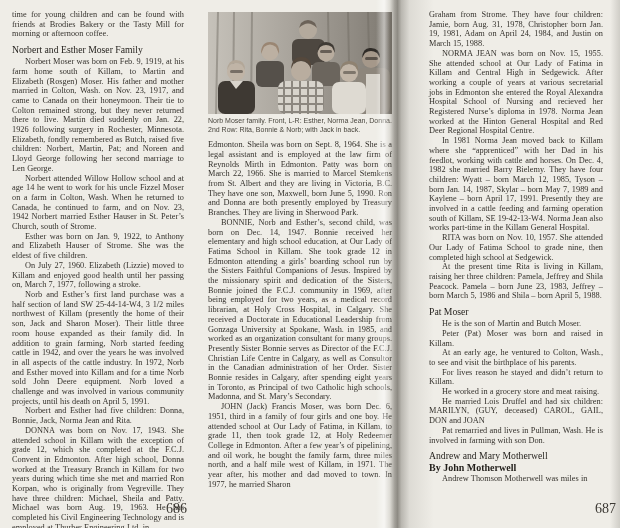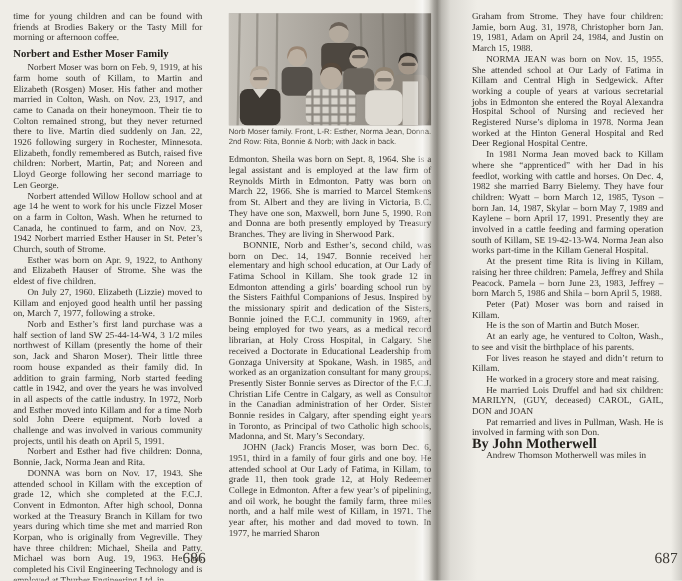--- a/index.html
+++ b/index.html
@@ -6,22 +6,22 @@
   body{width:620px;height:528px;overflow:hidden;background:#e7e5df;}
   .scan{position:relative;width:620px;height:528px;background:#efede7;overflow:hidden;
         font-family:"Liberation Serif", serif;color:#35322d;}
   .col{position:absolute;top:10px;}
   .col p{margin:0;text-align:justify;font-size:8.3px;line-height:9.7px;text-indent:13px;
          word-spacing:0.2px;}
   .col p.cont{text-indent:0;}
   .col1{left:12px;width:172px;}
   .col2{left:208px;width:184px;top:12px;}
   .col3{left:429px;width:174px;}
-  h3.head{margin:5px 0 2px 0;font-size:9.7px;line-height:11px;font-weight:bold;color:#221f1b;}
-  h4.byline{margin:0 0 1px 0;font-size:13px;line-height:9.5px;font-weight:bold;color:#221f1b;}
+  h3.head{margin:5px 0 2px 0;font-size:9.7px;line-height:11px;font-weight:normal;color:#221f1b;}
+  h4.byline{margin:0 0 1px 0;font-size:10px;line-height:9.5px;font-weight:bold;color:#221f1b;}
   figure{margin:0 0 6px 0;}
   .photo{display:block;width:184px;height:102px;background:#b9b5ae;}
   figcaption{font-family:"Liberation Sans", sans-serif;font-size:7px;line-height:8.6px;
              color:#4a473f;margin-top:3px;text-align:left;}
   .gutter{position:absolute;left:376px;top:0;width:58px;height:528px;pointer-events:none;
     background:linear-gradient(90deg, rgba(62,58,50,0) 0%, rgba(255,255,255,0.5) 14%,
       rgba(62,58,50,0.10) 24%, rgba(62,58,50,0.42) 32%, rgba(62,58,50,0.55) 37%,
       rgba(62,58,50,0.30) 44%, rgba(62,58,50,0.10) 58%, rgba(62,58,50,0) 100%);}
   .right-edge{position:absolute;right:0;top:0;width:10px;height:528px;pointer-events:none;
     background:linear-gradient(90deg, rgba(95,92,85,0) 0%, rgba(95,92,85,0.22) 100%);}
@@ -32,21 +32,21 @@
 </head>
 <body>
 
 <div class="scan">
 
   <div class="col col1">
     <p class="cont">time for young children and can be found with friends at Brodies Bakery or the Tasty Mill for morning or afternoon coffee.</p>
     <h3 class="head">Norbert and Esther Moser Family</h3>
     <p>Norbert Moser was born on Feb. 9, 1919, at his farm home south of Killam, to Martin and Elizabeth (Rosgen) Moser. His father and mother married in Colton, Wash. on Nov. 23, 1917, and came to Canada on their honeymoon. Their tie to Colton remained strong, but they never returned there to live. Martin died suddenly on Jan. 22, 1926 following surgery in Rochester, Minnesota. Elizabeth, fondly remembered as Butch, raised five children: Norbert, Martin, Pat; and Noreen and Lloyd George following her second marriage to Len George.</p>
     <p>Norbert attended Willow Hollow school and at age 14 he went to work for his uncle Fizzel Moser on a farm in Colton, Wash. When he returned to Canada, he continued to farm, and on Nov. 23, 1942 Norbert married Esther Hauser in St. Peter’s Church, south of Strome.</p>
-    <p>Esther was born on Apr. 9, 1922, to Anthony and Elizabeth Hauser of Strome. She was the eldest of five children.</p>
+    <p>Esther was born on Jan. 9, 1922, to Anthony and Elizabeth Hauser of Strome. She was the eldest of five children.</p>
     <p>On July 27, 1960. Elizabeth (Lizzie) moved to Killam and enjoyed good health until her passing on, March 7, 1977, following a stroke.</p>
     <p>Norb and Esther’s first land purchase was a half section of land SW 25-44-14-W4, 3 1/2 miles northwest of Killam (presently the home of their son, Jack and Sharon Moser). Their little three room house expanded as their family did. In addition to grain farming, Norb started feeding cattle in 1942, and over the years he was involved in all aspects of the cattle industry. In 1972, Norb and Esther moved into Killam and for a time Norb sold John Deere equipment. Norb loved a challenge and was involved in various community projects, until his death on April 5, 1991.</p>
     <p>Norbert and Esther had five children: Donna, Bonnie, Jack, Norma Jean and Rita.</p>
     <p>DONNA was born on Nov. 17, 1943. She attended school in Killam with the exception of grade 12, which she completed at the F.C.J. Convent in Edmonton. After high school, Donna worked at the Treasury Branch in Killam for two years during which time she met and married Ron Korpan, who is originally from Vegreville. They have three children: Michael, Sheila and Patty. Michael was born Aug. 19, 1963. He has completed his Civil Engineering Technology and is employed at Thurber Engineering Ltd. in</p>
   </div>
 
   <div class="col col2">
     <figure>
       <svg class="photo" viewBox="0 0 184 102" xmlns="http://www.w3.org/2000/svg" preserveAspectRatio="none">
         <defs>
@@ -124,28 +124,31 @@
     <p>BONNIE, Norb and Esther’s, second child, was born on Dec. 14, 1947. Bonnie received her elementary and high school education, at Our Lady of Fatima School in Killam. She took grade 12 in Edmonton attending a girls’ boarding school run by the Sisters Faithful Companions of Jesus. Inspired by the missionary spirit and dedication of the Sisters, Bonnie joined the F.C.J. community in 1969, after being employed for two years, as a medical record librarian, at Holy Cross Hospital, in Calgary. She received a Doctorate in Educational Leadership from Gonzaga University at Spokane, Wash. in 1985, and worked as an organization consultant for many groups. Presently Sister Bonnie serves as Director of the F.C.J. Christian Life Centre in Calgary, as well as Consultor in the Canadian administration of her Order. Sister Bonnie resides in Calgary, after spending eight years in Toronto, as Principal of two Catholic high schools, Madonna, and St. Mary’s Secondary.</p>
     <p>JOHN (Jack) Francis Moser, was born Dec. 6, 1951, third in a family of four girls and one boy. He attended school at Our Lady of Fatima, in Killam, to grade 11, then took grade 12, at Holy Redeemer College in Edmonton. After a few year’s of pipelining, and oil work, he bought the family farm, three miles north, and a half mile west of Killam, in 1971. The year after, his mother and dad moved to town. In 1977, he married Sharon</p>
   </div>
 
   <div class="gutter"></div>
 
   <div class="col col3">
     <p class="cont">Graham from Strome. They have four children: Jamie, born Aug. 31, 1978, Christopher born Jan. 19, 1981, Adam on April 24, 1984, and Justin on March 15, 1988.</p>
     <p>NORMA JEAN was born on Nov. 15, 1955. She attended school at Our Lady of Fatima in Killam and Central High in Sedgewick. After working a couple of years at various secretarial jobs in Edmonton she entered the Royal Alexandra Hospital School of Nursing and recieved her Registered Nurse’s diploma in 1978. Norma Jean worked at the Hinton General Hospital and Red Deer Regional Hospital Centre.</p>
     <p>In 1981 Norma Jean moved back to Killam where she “apprenticed” with her Dad in his feedlot, working with cattle and horses. On Dec. 4, 1982 she married Barry Bielemy. They have four children: Wyatt – born March 12, 1985, Tyson – born Jan. 14, 1987, Skylar – born May 7, 1989 and Kaylene – born April 17, 1991. Presently they are involved in a cattle feeding and farming operation south of Killam, SE 19-42-13-W4. Norma Jean also works part-time in the Killam General Hospital.</p>
+    <p>RITA was born on Nov. 10, 1957. She attended Our Lady of Fatima School to grade nine, then completed high school at Sedgewick.</p>
     <p>At the present time Rita is living in Killam, raising her three children: Pamela, Jeffrey and Shila Peacock. Pamela – born June 23, 1983, Jeffrey – born March 5, 1986 and Shila – born April 5, 1988.</p>
+    <h3 class="head">Pat Moser</h3>
+    <p>He is the son of Martin and Butch Moser.</p>
     <p>Peter (Pat) Moser was born and raised in Killam.</p>
-    <p>He is the son of Martin and Butch Moser.</p>
     <p>At an early age, he ventured to Colton, Wash., to see and visit the birthplace of his parents.</p>
     <p>For lives reason he stayed and didn’t return to Killam.</p>
     <p>He worked in a grocery store and meat raising.</p>
     <p>He married Lois Druffel and had six children: MARILYN, (GUY, deceased) CAROL, GAIL, DON and JOAN</p>
     <p>Pat remarried and lives in Pullman, Wash. He is involved in farming with son Don.</p>
+    <h3 class="head">Andrew and Mary Motherwell</h3>
     <h4 class="byline">By John Motherwell</h4>
     <p>Andrew Thomson Motherwell was miles in</p>
   </div>
 
   <div class="pagenum pn-left">686</div>
   <div class="pagenum pn-right">687</div>
 
   <div class="right-edge"></div>
 </div>
 

